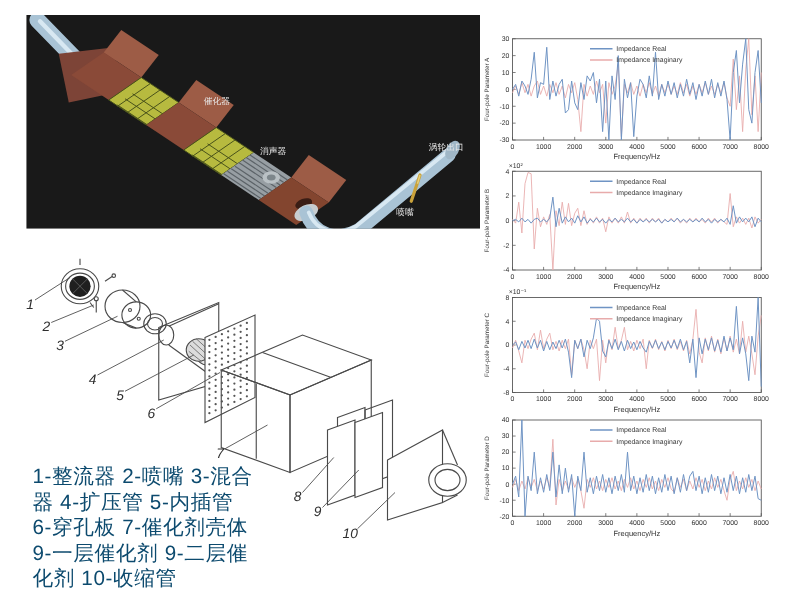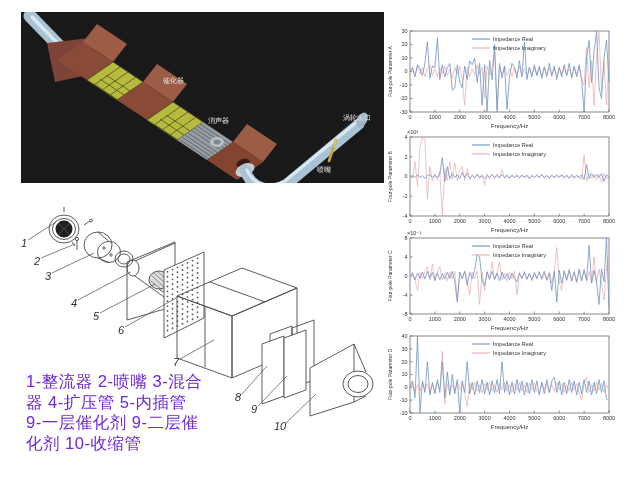--- a/index.html
+++ b/index.html
@@ -2,21 +2,21 @@
 <html><head>
 <meta charset="utf-8">
 <style>
   html,body{margin:0;padding:0;background:#fff;}
   #app{position:relative;width:640px;height:482px;background:#fff;overflow:hidden;
        font-family:"Liberation Sans","DejaVu Sans",sans-serif;}
   .abs{position:absolute;}
   #render3d-wrap{left:21px;top:12px;}
   #exploded-wrap{left:14px;top:198px;}
   #caption{left:26px;top:371px;width:218px;font-size:16.5px;line-height:20.5px;
-           color:#6d28d9;letter-spacing:.5px;}
+           color:#0c4a6e;letter-spacing:.5px;}
   #charts{left:386px;top:0;width:254px;height:482px;}
   svg text{font-family:"Liberation Sans","DejaVu Sans",sans-serif;}
 </style>
 </head>
 <body>
 
 <div id="app">
 
   <div class="abs" id="render3d-wrap">
     <svg width="363" height="171" viewBox="0 0 363 171">
@@ -261,20 +261,21 @@
           <circle cx="173.5" cy="123.51388888888887" r="0.9" fill="#555"></circle>
           <circle cx="178.5" cy="121.26388888888887" r="0.9" fill="#555"></circle>
           <circle cx="183.5" cy="119.01388888888887" r="0.9" fill="#555"></circle>
         </g>
       </svg>
   </div>
 
   <div class="abs" id="caption">
     <div>1-整流器 2-喷嘴 3-混合</div>
     <div>器 4-扩压管 5-内插管</div>
+    <div>6-穿孔板 7-催化剂壳体</div>
     <div>9-一层催化剂 9-二层催</div>
     <div>化剂 10-收缩管</div>
   </div>
 
   <div class="abs" id="charts">
       <svg width="254" height="118" viewBox="0 0 254 118" style="position:absolute;left:0;top:14px;">
         <rect x="24" y="17" width="199" height="81" fill="none" stroke="#555555" stroke-width="0.7"></rect>
         <line x1="24" y1="17" x2="26.5" y2="17" stroke="#555555" stroke-width="0.6"></line>
         <text x="21.5" y="18.9" font-size="5.5" fill="#333333" text-anchor="end">30</text>
         <line x1="24" y1="30.5" x2="26.5" y2="30.5" stroke="#555555" stroke-width="0.6"></line>

